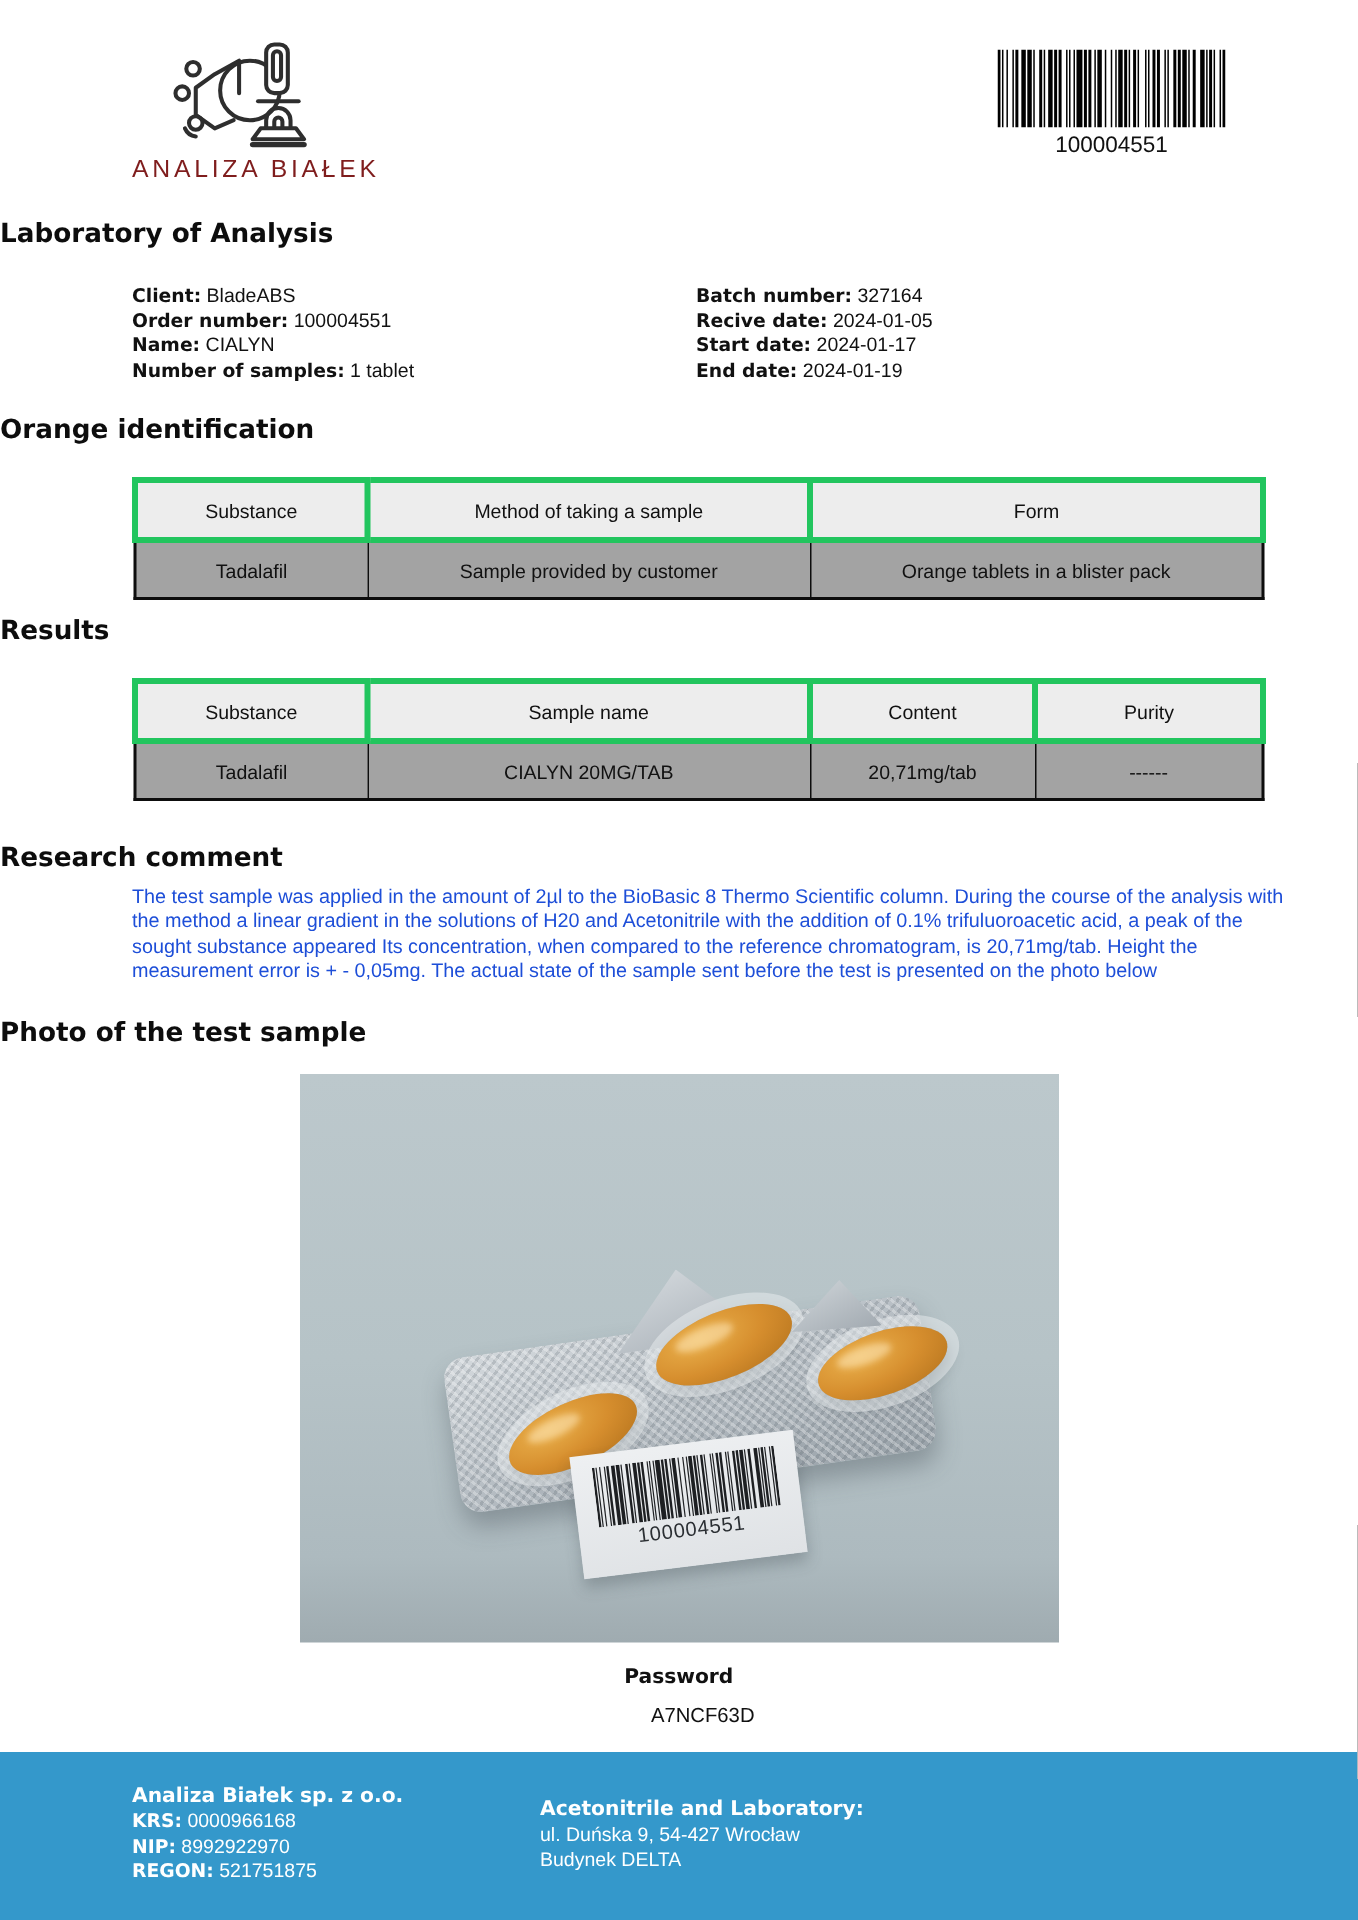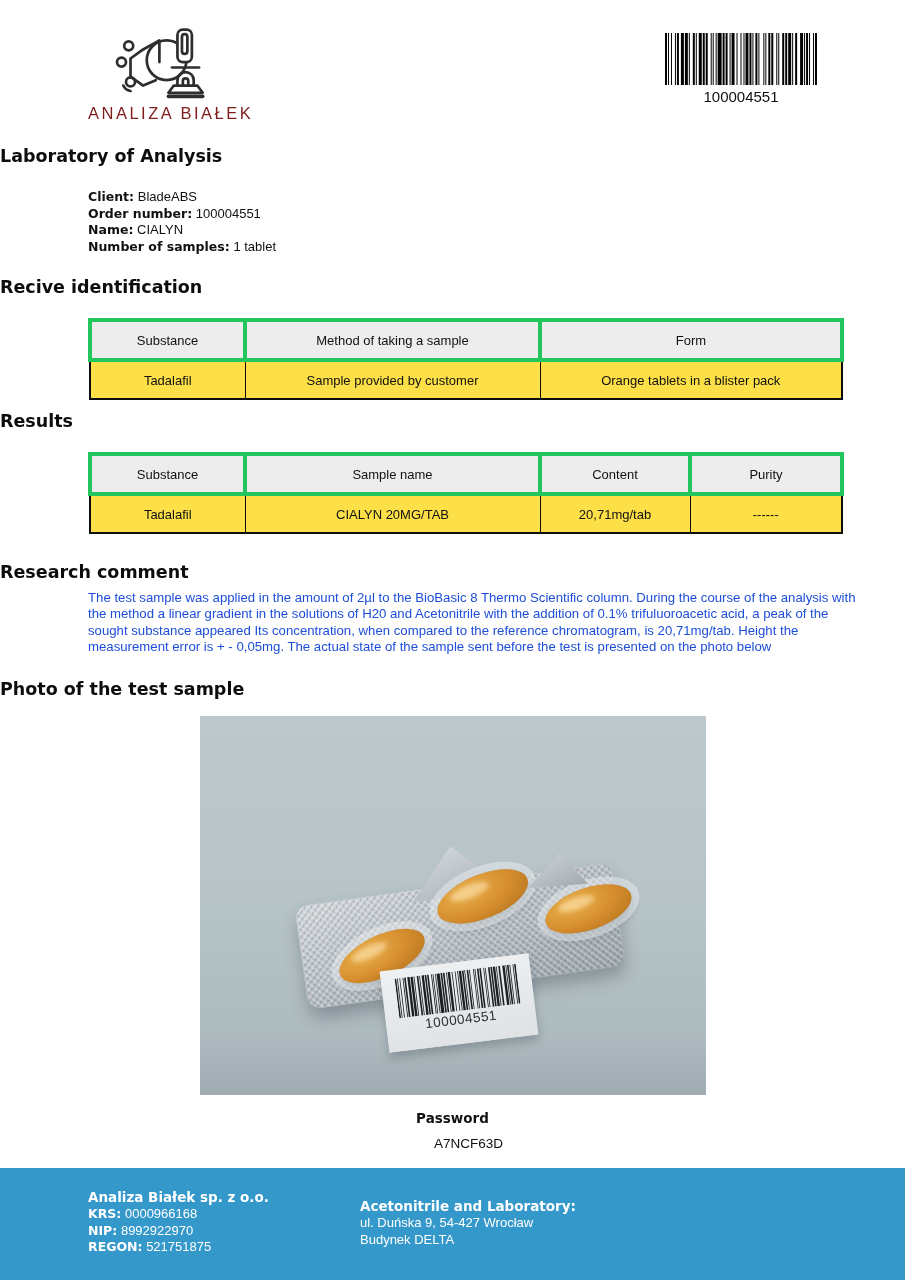--- a/index.html
+++ b/index.html
@@ -17,21 +17,21 @@
       font-family:"DejaVu Sans",sans-serif;font-weight:bold;color:#0d0d0d;font-size:17.5px;}
   
   .info-col{position:absolute;top:189px;font-size:13px;line-height:16.6px;}
   .info-col.left{left:88px;}
   .info-col.right{left:464px;}
   .info-col b{font-family:"DejaVu Sans",sans-serif;font-weight:bold;font-size:12.5px;}
   
   table.doc{position:absolute;left:88px;border-collapse:collapse;table-layout:fixed;width:752px;
       font-size:13px;text-align:center;border:2px solid #0d0d0d;}
   table.doc th{background:#ededed;font-weight:normal;border:4px solid #22c55e;height:34px;font-size:13px;}
-  table.doc td{border:1px solid #0d0d0d;height:34px;background:#fde047;}
+  table.doc td{border:1px solid #0d0d0d;height:34px;background:#a3a3a3;}
   
   .comment{position:absolute;left:88px;top:590px;width:770px;font-size:13.2px;line-height:16.4px;color:#1d4ed8;}
   
   .photo{position:absolute;left:200px;top:716px;width:506px;height:379px;overflow:hidden;
      background:linear-gradient(180deg,#bcc8cc 0%,#b6c3c7 50%,#adbabf 85%,#9fabb0 100%);}
   .blister{position:absolute;left:100px;top:168px;width:320px;height:104px;border-radius:14px;
      transform:rotate(-8deg);
      background:
        repeating-linear-gradient(45deg,rgba(255,255,255,0.28) 0 2px,rgba(0,0,0,0) 2px 5px),
        repeating-linear-gradient(-45deg,rgba(90,100,108,0.22) 0 2px,rgba(0,0,0,0) 2px 5px),
@@ -153,22 +153,28 @@
   </div>
 
   <h1 class="doc" style="top:146px;">Laboratory of Analysis</h1>
 
   <div class="info-col left">
     <div><b>Client:</b> <span>BladeABS</span></div>
     <div><b>Order number:</b> <span>100004551</span></div>
     <div><b>Name:</b> <span>CIALYN</span></div>
     <div><b>Number of samples:</b> <span>1 tablet</span></div>
   </div>
-
-  <h2 class="doc" style="top:277px;">Recive identification</h2>
+  <div class="info-col right">
+    <div><b>Batch number:</b> <span>327164</span></div>
+    <div><b>Recive date:</b> <span>2024-01-05</span></div>
+    <div><b>Start date:</b> <span>2024-01-17</span></div>
+    <div><b>End date:</b> <span>2024-01-19</span></div>
+  </div>
+
+  <h2 class="doc" style="top:277px;">Orange identification</h2>
   <table class="doc" style="top:318px;">
     <colgroup>
         <col style="width:155px">
         <col style="width:295px">
         <col style="width:302px">
       </colgroup>
     <tbody>
         <tr>
       <th>Substance</th>
       <th>Method of taking a sample</th>

